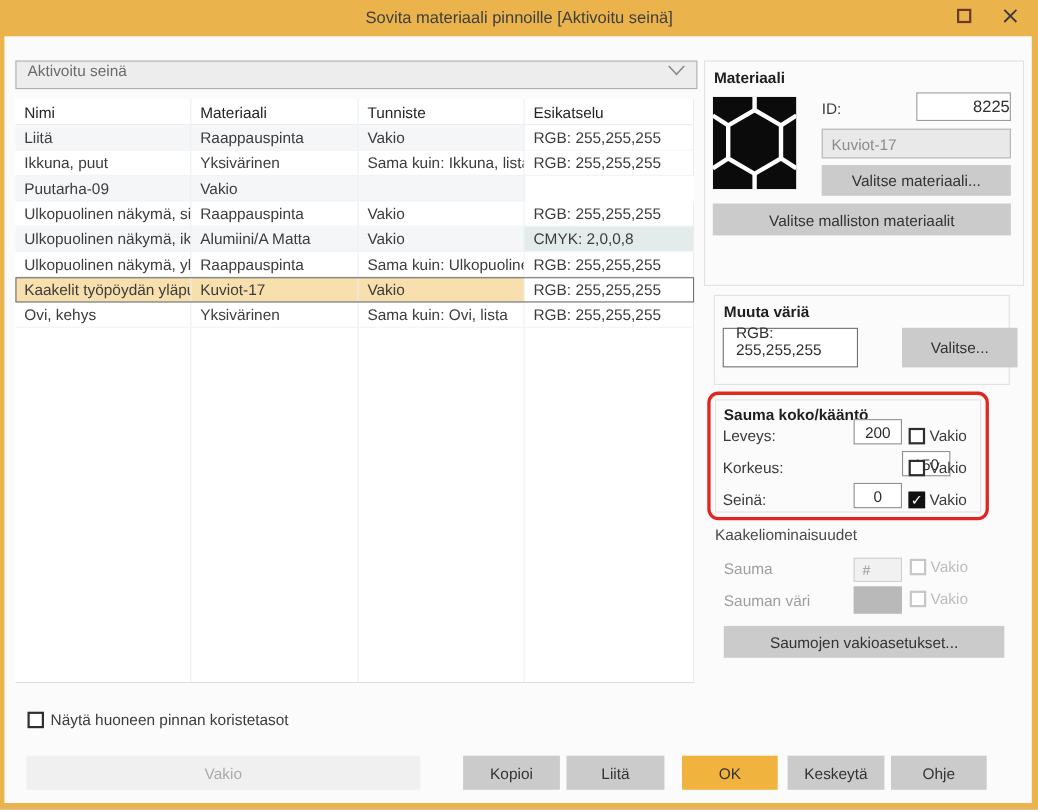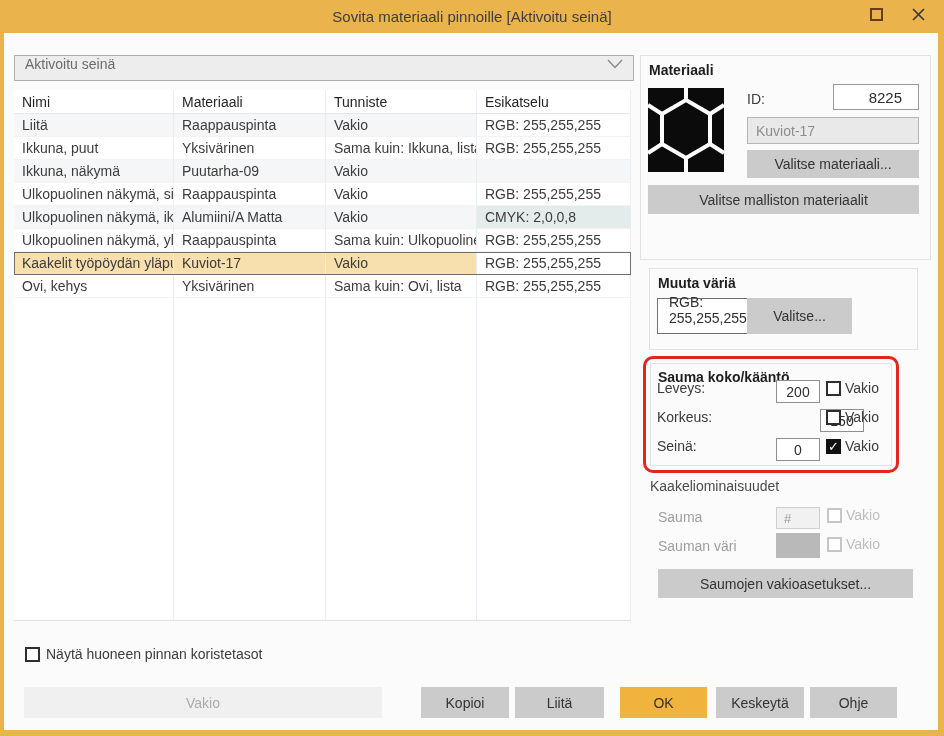--- a/index.html
+++ b/index.html
@@ -41,29 +41,29 @@
       repeating-linear-gradient(90deg,#4a6b1f 0 6px,#83b23d 6px 13px,#5d8a28 13px 21px,#384f19 21px 25px,#8fc14c 25px 33px,#6b4f2a 33px 37px,#77a631 37px 45px);}
   .tfiller{position:absolute;left:0;top:208px;bottom:0;width:100%;display:grid;grid-template-columns:160px 152px 151px 154px}
   .tfiller div{border-right:1px solid var(--line)}
 
   
   .gbox{position:absolute;border:1px solid #E2E2E2;background:transparent}
   .gtitle{font-size:14px;font-weight:bold;color:#1E1E1E}
   .materiaali-box{left:640px;top:55px;width:291px;height:205px;padding:6px 8px}
   .mat-preview{position:absolute;left:8px;top:33px;width:76px;height:84px}
   .id-label{position:absolute;left:107px;top:36px;font-size:14px}
-  .id-input{position:absolute;left:193px;top:29px;width:86px;height:26px;border:1px solid #9B9B9B;background:#fff;text-align:right;padding:0 16px;font-size:15px;font-family:"Liberation Sans",sans-serif;color:#2E2E2E}
+  .id-input{position:absolute;left:193px;top:29px;width:86px;height:26px;border:1px solid #9B9B9B;background:#fff;text-align:right;padding:0 0;font-size:15px;font-family:"Liberation Sans",sans-serif;color:#2E2E2E}
   .name-field{position:absolute;left:107px;top:62px;width:172px;height:27px;background:#E9E9E9;border:1px solid #B5B5B5;color:#8C8C8C;font-size:14px;display:flex;align-items:center;padding:0 8px}
   .btn{background:#CBCBCB;color:#333;display:flex;align-items:center;justify-content:center;font-size:14px;cursor:pointer;border:none;font-family:"Liberation Sans",sans-serif}
 
   .color-box{left:649px;top:268px;width:269px;height:82px;padding:6px 8px}
   .rgb-swatch{position:absolute;left:8px;top:30px;width:123px;height:36px;background:#FFFFFF;border:1px solid #707070;display:flex;align-items:flex-end;padding:0 0 7px 11px;font-size:14px;color:#2F2F2F;cursor:pointer}
 
   .size-box{left:650px;top:363px;width:242px;height:103px;padding:5px 7px}
-  .size-row{position:absolute;left:7px;right:7px;height:24px;display:flex;align-items:flex-start}
+  .size-row{position:absolute;left:7px;right:7px;height:24px;display:flex;align-items:flex-end}
   .size-row .lbl{font-size:14px;color:#3A3A3A}
   .size-input{position:absolute;left:126px;width:44px;height:23px;border:1px solid #8F8F8F;background:#fff;text-align:center;font-size:14px;font-family:"Liberation Sans",sans-serif;color:#2E2E2E;padding:0 4px}
   .vak{position:absolute;left:176px;display:flex;align-items:center;gap:4px;font-size:14px;cursor:pointer}
   .cb{width:15px;height:15px;border:2px solid #2E2E2E;background:#fff;display:inline-flex;align-items:center;justify-content:center;flex:none}
   .cb.checked{background:#111;border-color:#111;color:#fff;font-size:13px;line-height:15px}
   .cb.disabled{border:2px solid #C6C6C6}
   .red-annot{position:absolute;left:643px;top:356px;width:256px;height:117px;border:3px solid var(--red);border-radius:10px;pointer-events:none;z-index:40}
 
   .tile-section{position:absolute;left:650px;top:478px;width:268px}
   .tile-title{font-size:14px;color:#4A4A4A}
@@ -129,21 +129,20 @@
       <div class="cell">Vakio</div>
       <div class="cell pv" style="background: rgb(255, 255, 255);">RGB: 255,255,255</div>
     </div>
     <div class="trow">
       <div class="cell">Ikkuna, puut</div>
       <div class="cell">Yksivärinen</div>
       <div class="cell">Sama kuin: Ikkuna, lista</div>
       <div class="cell pv" style="background: rgb(255, 255, 255);">RGB: 255,255,255</div>
     </div>
     <div class="trow striped">
-      <div class="cell">Ikkuna, näkymä</div>
       <div class="cell">Puutarha-09</div>
       <div class="cell">Vakio</div>
       <div class="cell pv pv-img"></div>
     </div>
     <div class="trow">
       <div class="cell">Ulkopuolinen näkymä, siv</div>
       <div class="cell">Raappauspinta</div>
       <div class="cell">Vakio</div>
       <div class="cell pv" style="background: rgb(255, 255, 255);">RGB: 255,255,255</div>
     </div>
@@ -200,21 +199,21 @@
   <div class="id-label" style="position:absolute;left:747px;top:91px;font-size:14px">ID:</div>
   <input class="id-input" style="position: absolute; left: 833px; top: 84px;" value="8225">
   <div class="name-field" style="position:absolute;left:747px;top:117px">Kuviot-17</div>
   <button class="btn" style="position:absolute;left:747px;top:150px;width:172px;height:28px">Valitse materiaali...</button>
   <button class="btn" style="position:absolute;left:648px;top:185px;width:271px;height:29px">Valitse malliston materiaalit</button>
 
   <div class="gbox color-box">
     <div class="gtitle">Muuta väriä</div>
   </div>
   <div class="rgb-swatch" style="position:absolute;left:657px;top:298px">RGB: 255,255,255</div>
-  <button class="btn" style="position:absolute;left:747px;top:298px;width:105px;height:36px">Valitse...</button>
+  <button class="btn" style="position:absolute;left:820px;top:298px;width:105px;height:36px">Valitse...</button>
 
   <div class="gbox size-box">
     <div class="gtitle">Sauma koko/kääntö</div>
   </div>
   <div class="size-row" style="position:absolute;left:657px;top:380px;width:235px">
     <span class="lbl">Leveys:</span>
     <input class="size-input" style="left: 119px;" value="200">
     <span class="vak" style="left:169px">
       <span class="cb"></span>
       <span>Vakio</span>

